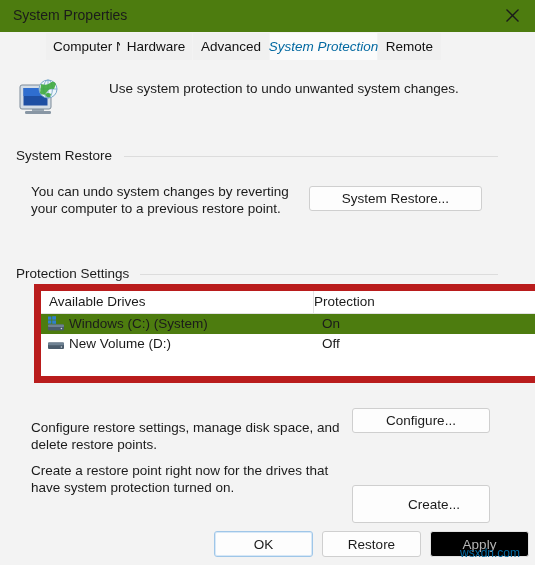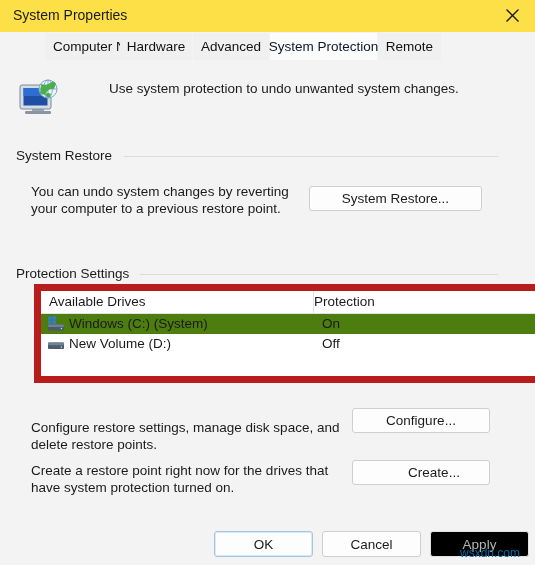--- a/index.html
+++ b/index.html
@@ -21,21 +21,21 @@
     height: 565px;
     background: #f3f3f3;
     box-sizing: border-box;
   }
 
   
   .titlebar {
     position: absolute;
     left: 0; top: 0;
     width: 535px; height: 32px;
-    background: #fde047;
+    background: #4d7c0f;
   }
   .titlebar-text {
     position: absolute;
     left: 13px; top: 7px;
     font-size: 14px;
     color: #1b1b1b;
     white-space: nowrap;
   }
   .close-btn {
     position: absolute;
@@ -64,21 +64,22 @@
     justify-content: center;
     font-size: 13.5px;
     color: #111111;
     background: #f0f0f0;
     white-space: nowrap;
     cursor: default;
     box-sizing: border-box;
   }
   .tab.selected {
     background: #fbfbfb;
-    color: #0f172a;
+    color: #0369a1;
+    font-style: italic;
   }
 
   
   .pane {
     position: absolute;
     left: 0; top: 61px;
     width: 535px; height: 504px;
     background: #f3f3f3;
   }
 
@@ -324,21 +325,21 @@
   <div class="para" style="left:31px; top:419px;">
     <div>Configure restore settings, manage disk space, and</div>
     <div>delete restore points.</div>
   </div>
   <button class="btn" style="left:352px; top:408px; width:138px; height:25px;">Configure...</button>
 
   <div class="para" style="left:31px; top:462px;">
     <div>Create a restore point right now for the drives that</div>
     <div>have system protection turned on.</div>
   </div>
-  <button class="btn" style="left:352px; top:460px; width:138px; height:25px;padding-left:26px;">Create...</button>
+  <button class="btn" style="left:352px; top:485px; width:138px; height:38px;padding-left:26px;">Create...</button>
 
   <button class="btn default" style="left:214px; top:531px; width:99px; height:26px;">OK</button>
-  <button class="btn" style="left:322px; top:531px; width:99px; height:26px;">Cancel</button>
+  <button class="btn" style="left:322px; top:531px; width:99px; height:26px;">Restore</button>
   <button class="btn disabled" style="left:430px; top:531px; width:99px; height:26px;">Apply</button>
 
   <div class="watermark">wsxdn.com</div>
 
 </div>
 
 </body></html>

